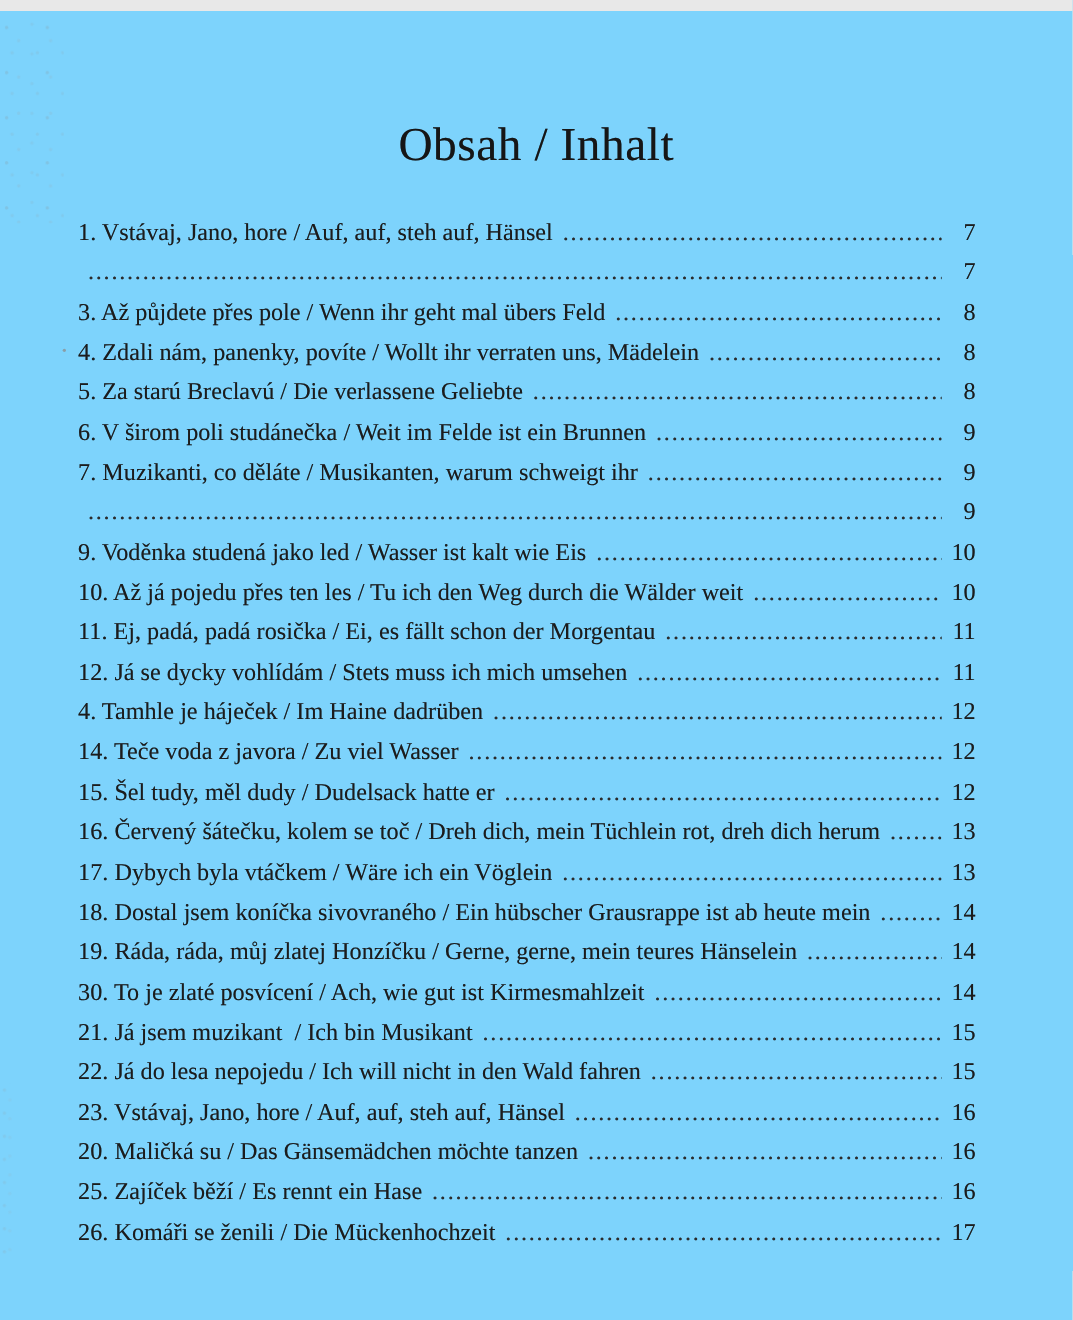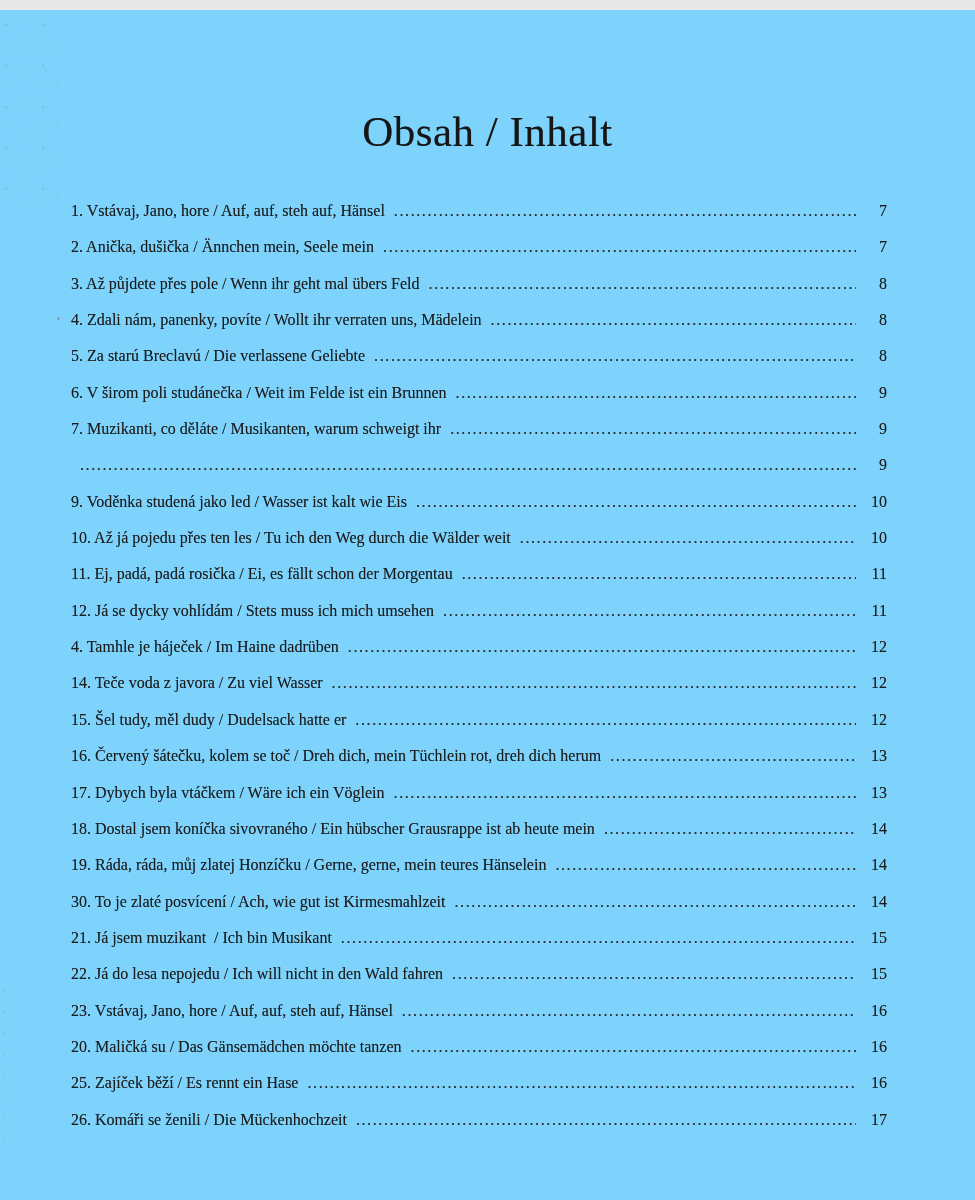--- a/index.html
+++ b/index.html
@@ -32,21 +32,21 @@
   .toc {
     position: absolute;
     top: 188px;
     left: 71px;
     right: 88px;
   }
   .row {
     display: flex;
     align-items: baseline;
     height: 36.35px;
-    font-size: 16px;
+    font-size: 22px;
     line-height: 26px;
     text-shadow: 0 0 0.4px rgba(0,0,0,0.4);
   }
   .label {
     white-space: nowrap;
     flex: 0 0 auto;
   }
   .leader {
     flex: 1 1 auto;
     overflow: hidden;
@@ -116,21 +116,20 @@
 
   <h1 class="page-title">Obsah / Inhalt</h1>
 
   <div class="toc">
     <div class="row">
       <span class="label">1. Vstávaj, Jano, hore / Auf, auf, steh auf, Hänsel</span>
       <span class="leader"></span>
       <span class="pagenum">7</span>
     </div>
     <div class="row">
-      <span class="label">2. Anička, dušička / Ännchen mein, Seele mein</span>
       <span class="leader"></span>
       <span class="pagenum">7</span>
     </div>
     <div class="row">
       <span class="label">3. Až půjdete přes pole / Wenn ihr geht mal übers Feld</span>
       <span class="leader"></span>
       <span class="pagenum">8</span>
     </div>
     <div class="row">
       <span class="label">4. Zdali nám, panenky, povíte / Wollt ihr verraten uns, Mädelein</span>

